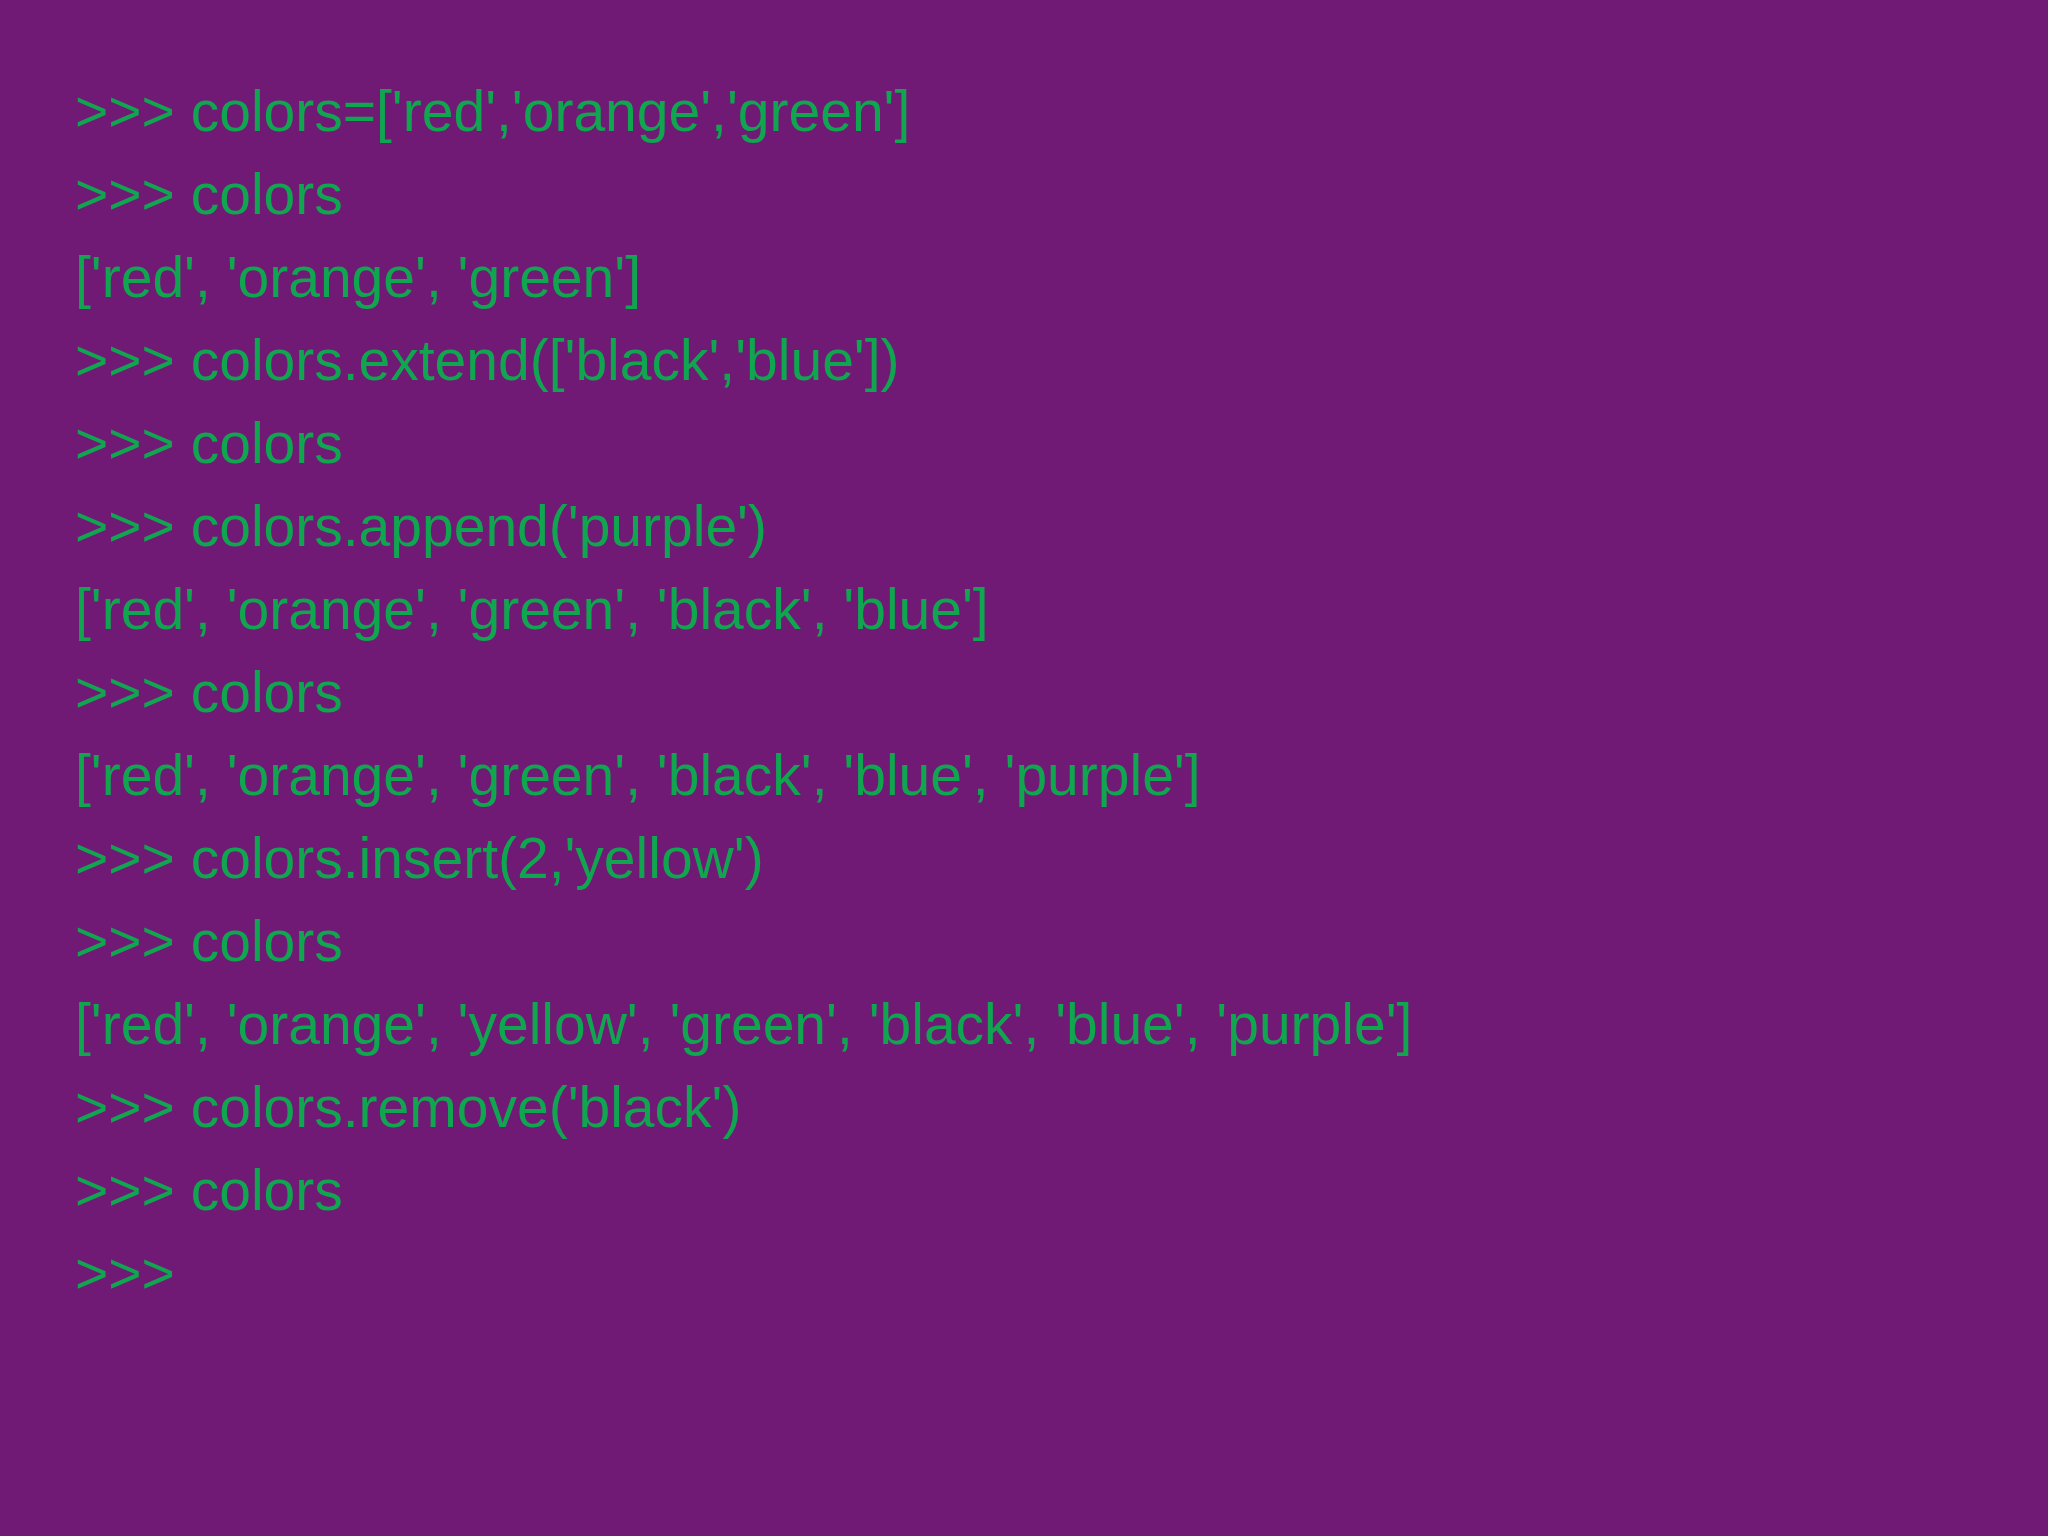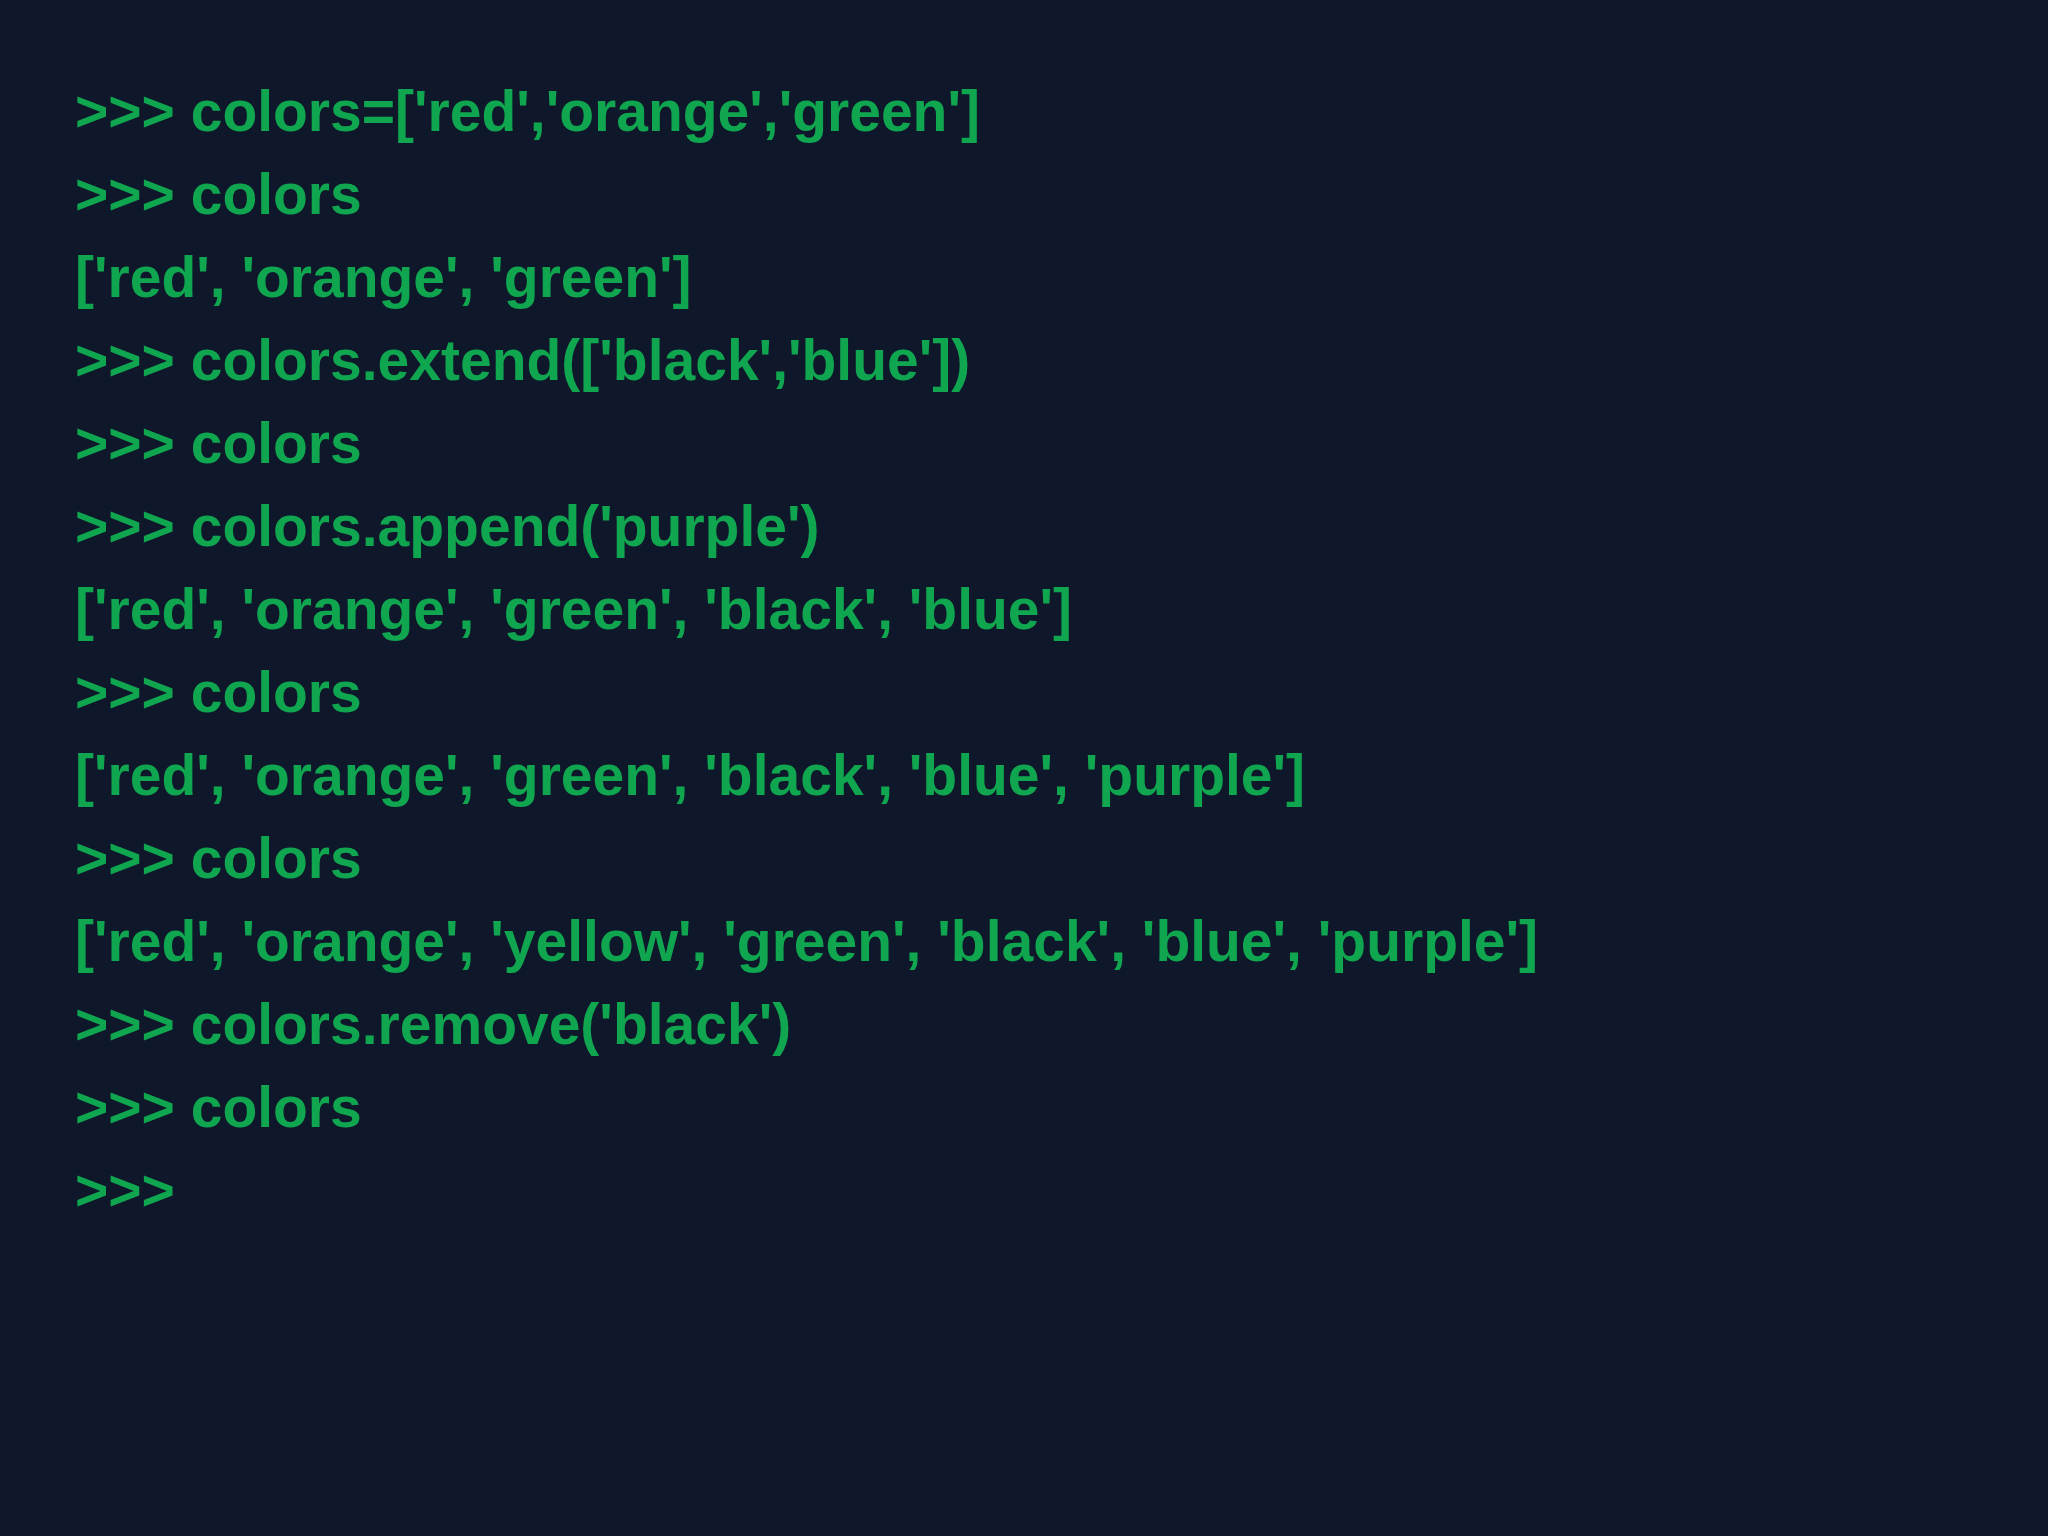--- a/index.html
+++ b/index.html
@@ -8,44 +8,44 @@
     width: 2048px;
     height: 1536px;
     background: #ffffff;
     overflow: hidden;
   }
   .console {
     box-sizing: border-box;
     width: 2048px;
     height: 1536px;
     padding: 70px 20px 0 75px;
-    background: #0f172a;
+    background: #701a75;
     font-family: "Liberation Sans", "DejaVu Sans", sans-serif;
     font-size: 57px;
     line-height: 83px;
     color: #10a650;
     cursor: text;
-    font-weight: bold;
   }
   .line {
     white-space: pre;
     letter-spacing: 0px;
   }
 </style>
 </head>
 <body>
 
 <div class="console">
   <div class="line">&gt;&gt;&gt; colors=['red','orange','green']</div>
   <div class="line">&gt;&gt;&gt; colors</div>
   <div class="line">['red', 'orange', 'green']</div>
   <div class="line">&gt;&gt;&gt; colors.extend(['black','blue'])</div>
   <div class="line">&gt;&gt;&gt; colors</div>
   <div class="line">&gt;&gt;&gt; colors.append('purple')</div>
   <div class="line">['red', 'orange', 'green', 'black', 'blue']</div>
   <div class="line">&gt;&gt;&gt; colors</div>
   <div class="line">['red', 'orange', 'green', 'black', 'blue', 'purple']</div>
+  <div class="line">&gt;&gt;&gt; colors.insert(2,'yellow')</div>
   <div class="line">&gt;&gt;&gt; colors</div>
   <div class="line">['red', 'orange', 'yellow', 'green', 'black', 'blue', 'purple']</div>
   <div class="line">&gt;&gt;&gt; colors.remove('black')</div>
   <div class="line">&gt;&gt;&gt; colors</div>
   <div class="line">&gt;&gt;&gt;</div>
 </div>
 
 </body></html>

